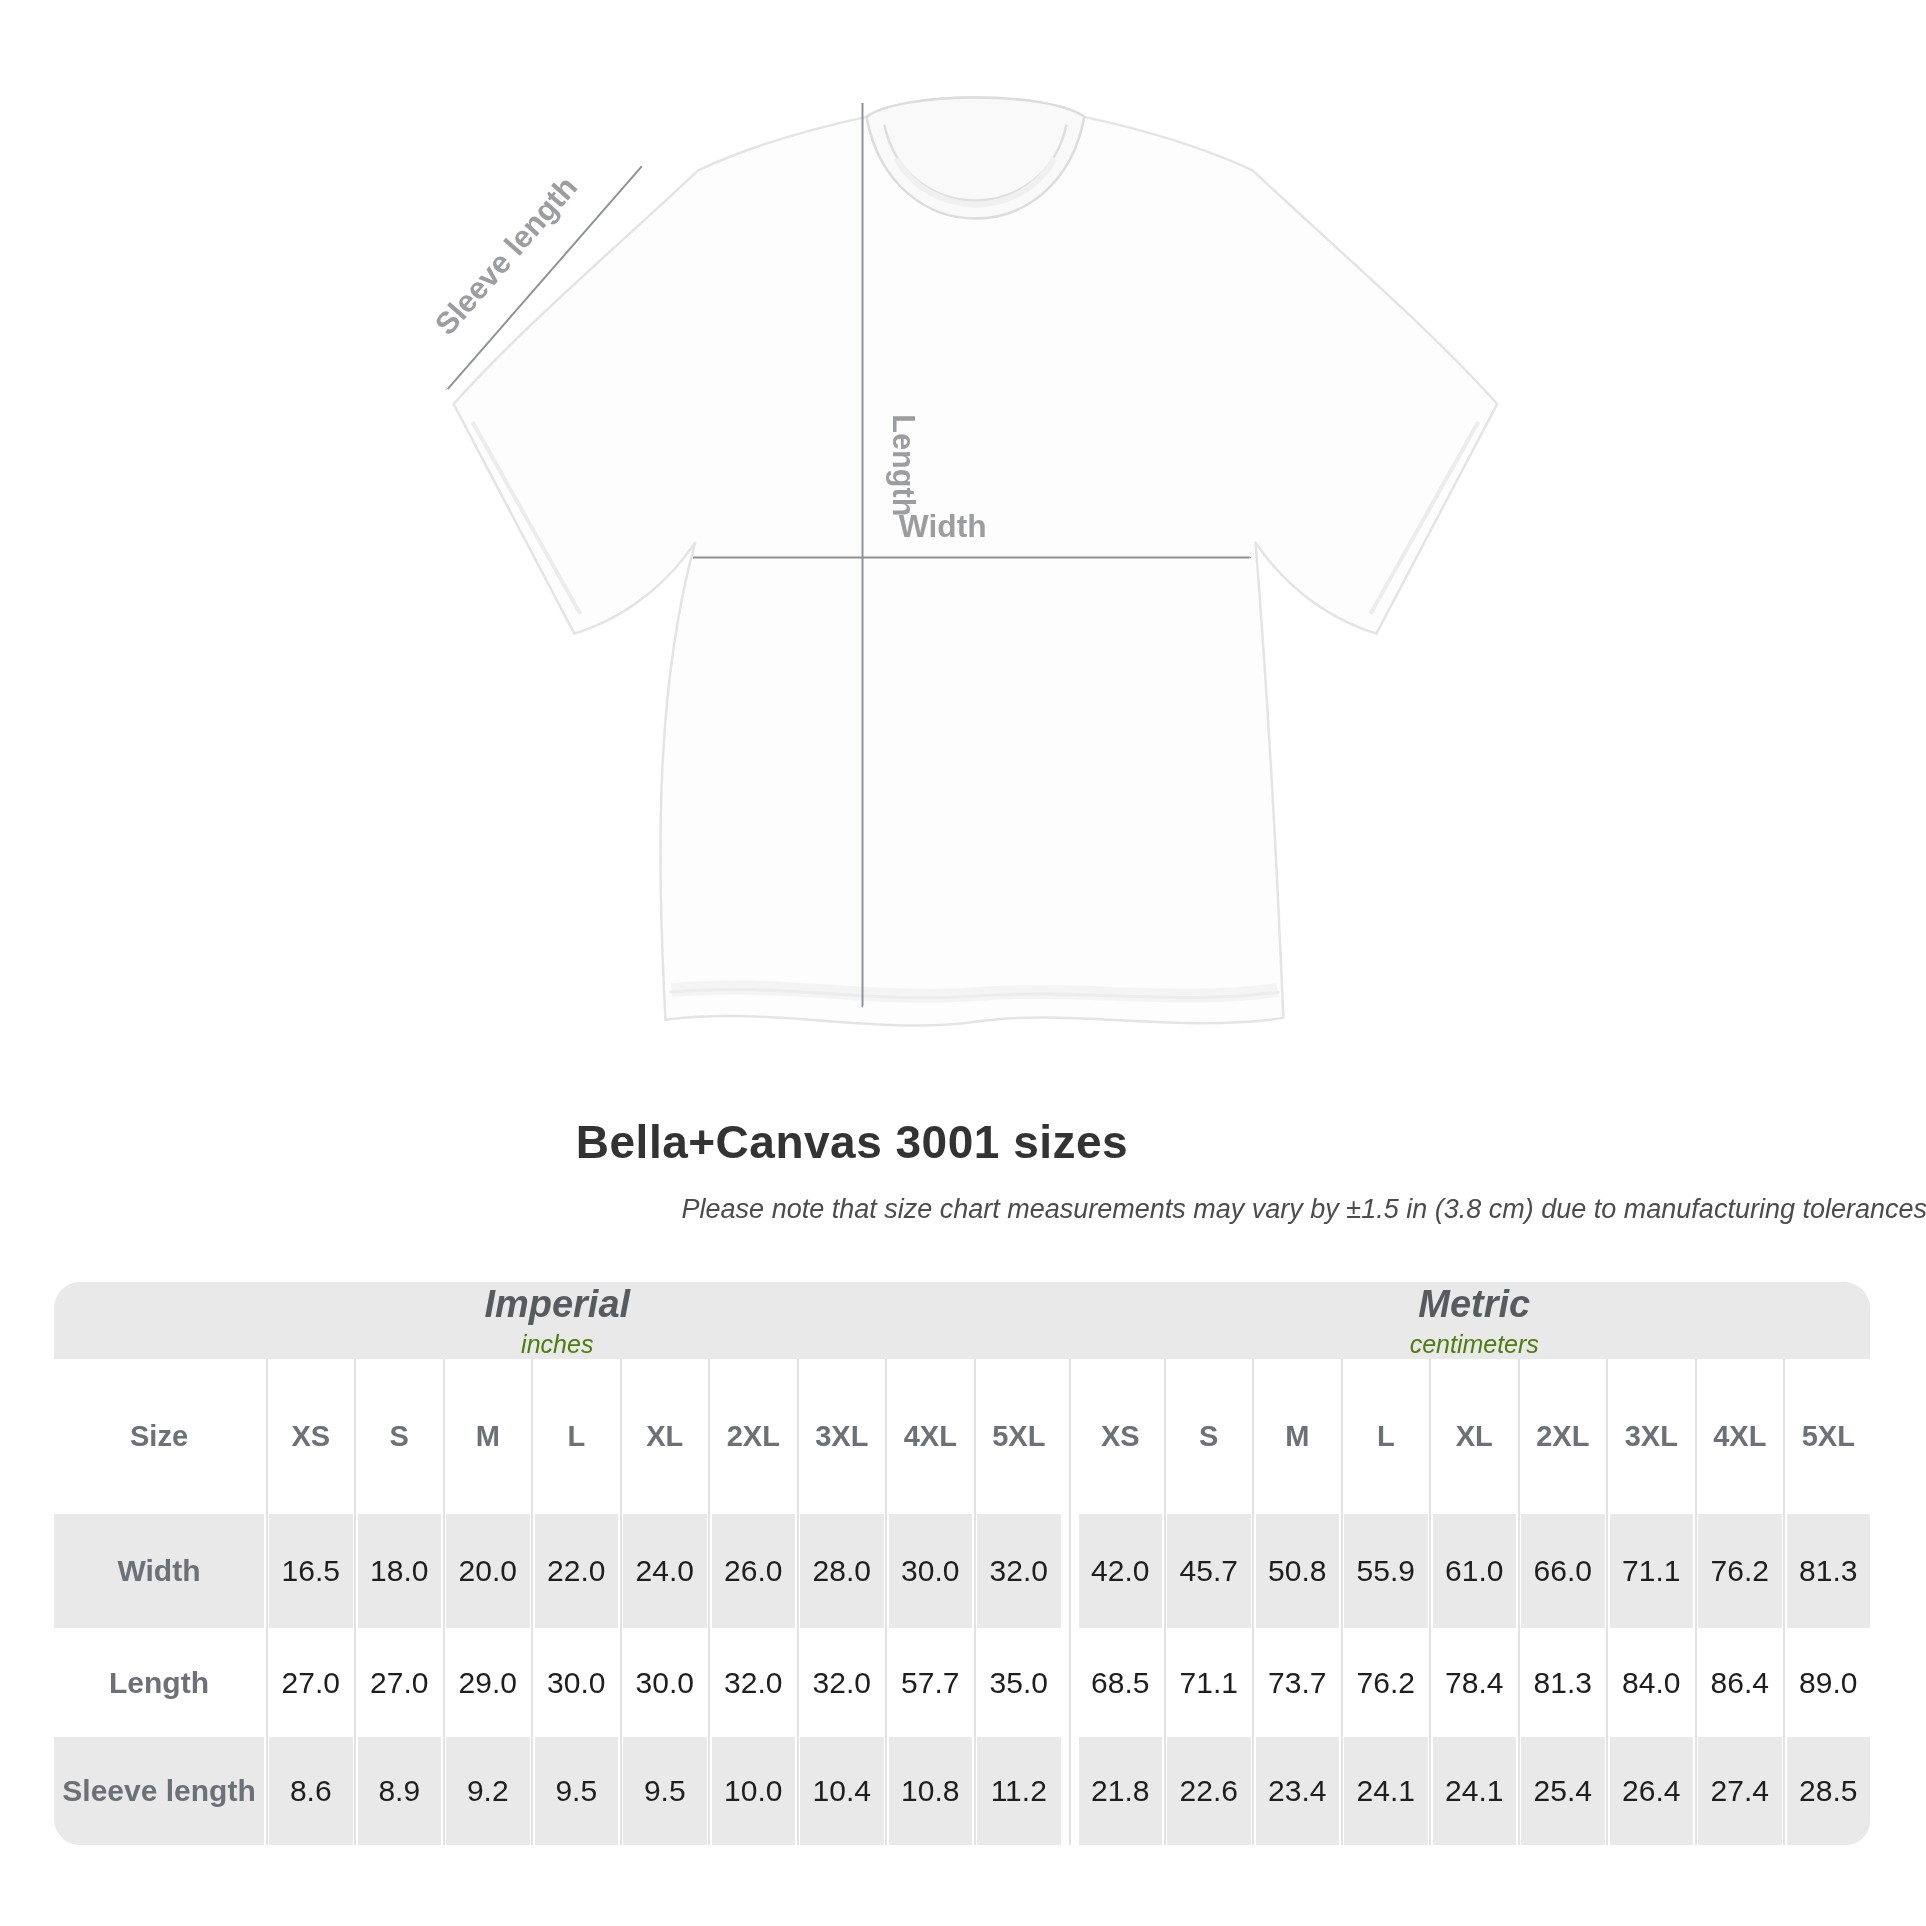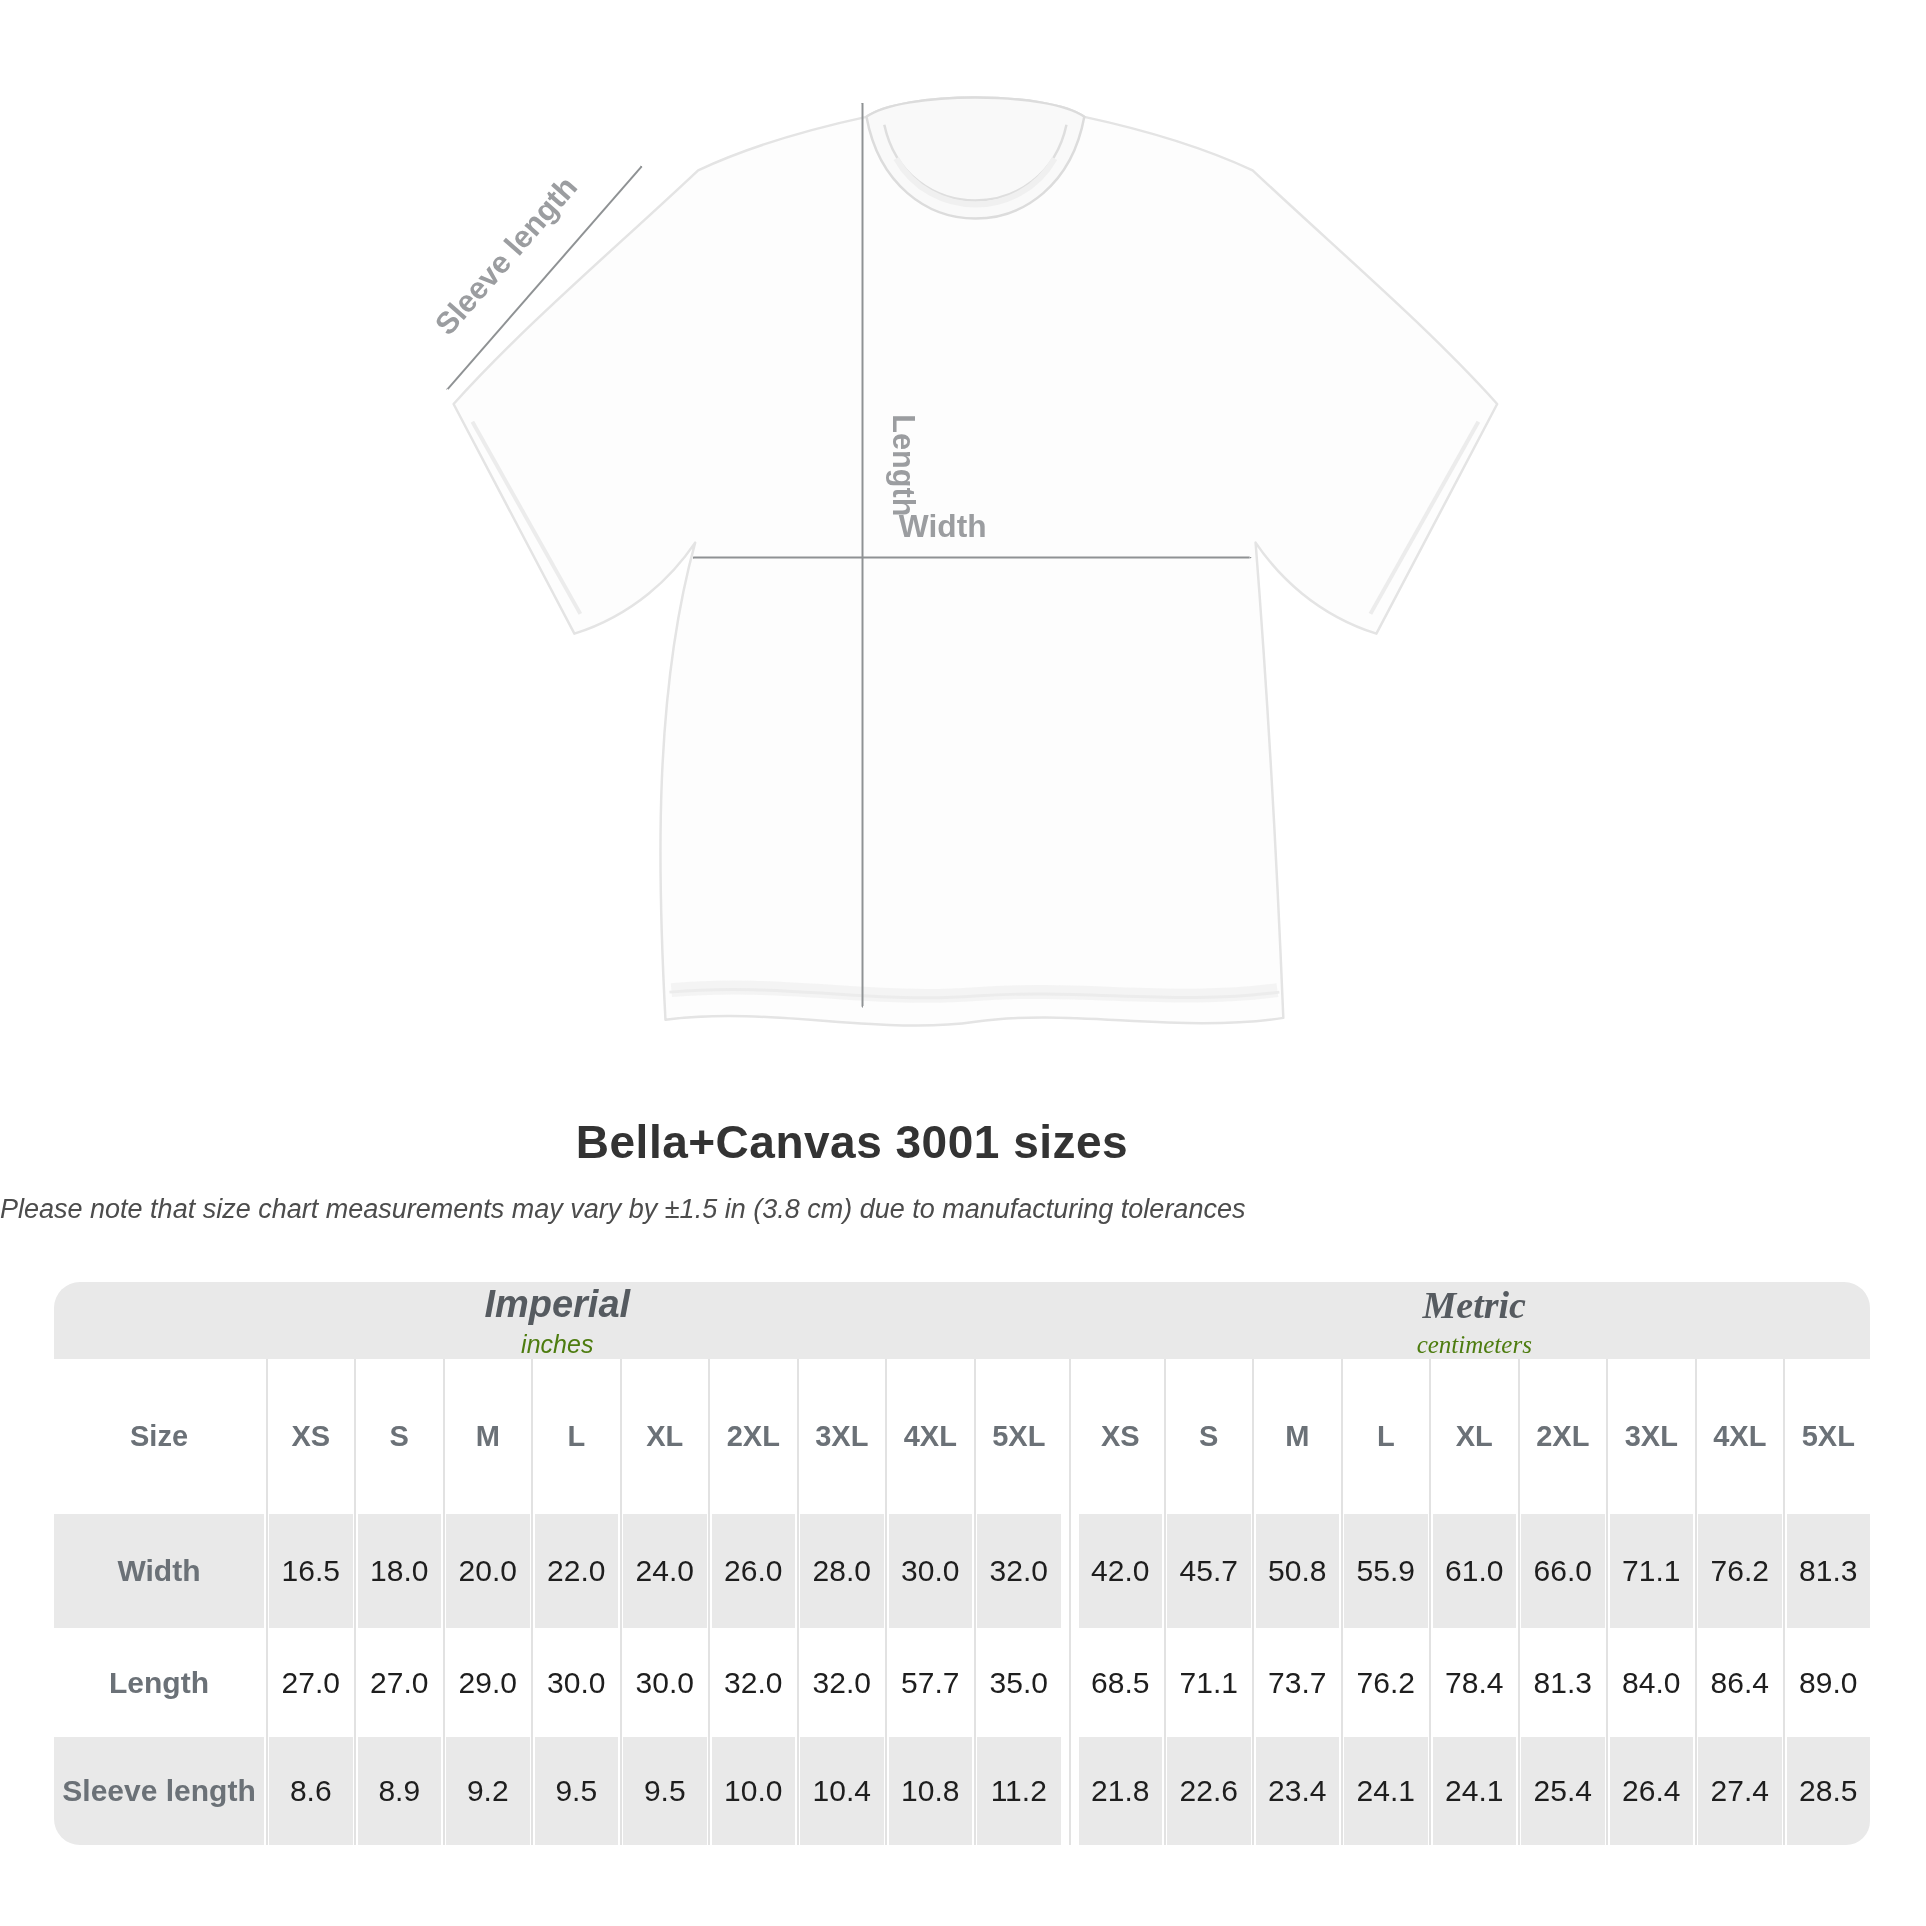--- a/index.html
+++ b/index.html
@@ -6,31 +6,31 @@
   .page{position:relative;width:1927px;height:1927px;background:#ffffff;overflow:hidden;
         font-family:"Liberation Sans", sans-serif;}
 
   
   .shirt-svg{position:absolute;top:0;left:0;}
   .dim-label{font-family:"Liberation Sans",sans-serif;font-weight:bold;fill:#9b9da0;}
 
   
   .title{position:absolute;top:1115px;left:0;width:1704px;text-align:center;
          font-size:46px;font-weight:bold;color:#333;letter-spacing:0.5px;}
-  .subtitle{position:absolute;top:1194px;left:0;width:1927px;text-align:left;
+  .subtitle{position:absolute;top:1194px;left:0;width:1927px;text-align:right;
             font-style:italic;font-size:27px;color:#4c4c4c;}
 
   
   .tablewrap{position:absolute;top:1282px;left:54px;width:1816px;}
   .trow{display:grid;grid-template-columns:210px repeat(9,1fr) 8px repeat(9,1fr);
         column-gap:5px;}
   .units-band{background:#e9e9e9;border-radius:26px 26px 0 0;height:77px;}
   .unit-block{display:flex;flex-direction:column;align-items:center;justify-content:center;gap:4px;}
   .unit-imperial{grid-column:1/11;}
-  .unit-metric{grid-column:12/21;font-family:Liberation Serif, serif;}
+  .unit-metric{grid-column:12/21;}
   .unit-name{font-size:38px;font-weight:bold;font-style:italic;color:#565b60;}
   .unit-sub{font-size:25px;font-style:italic;color:#4d7c0f;}
 
   .cell{position:relative;display:flex;align-items:center;justify-content:center;
         font-size:30px;color:#1e1e1e;}
   .cell:not(.first)::before{content:"";position:absolute;left:-3.5px;top:0;bottom:0;
         width:2px;background:#e2e2e2;}
   .cell.gsep::before{left:-10px;}
   .cell.lab{font-weight:bold;color:#6b7177;}
   .cell.g{background:#e9e9e9;}

